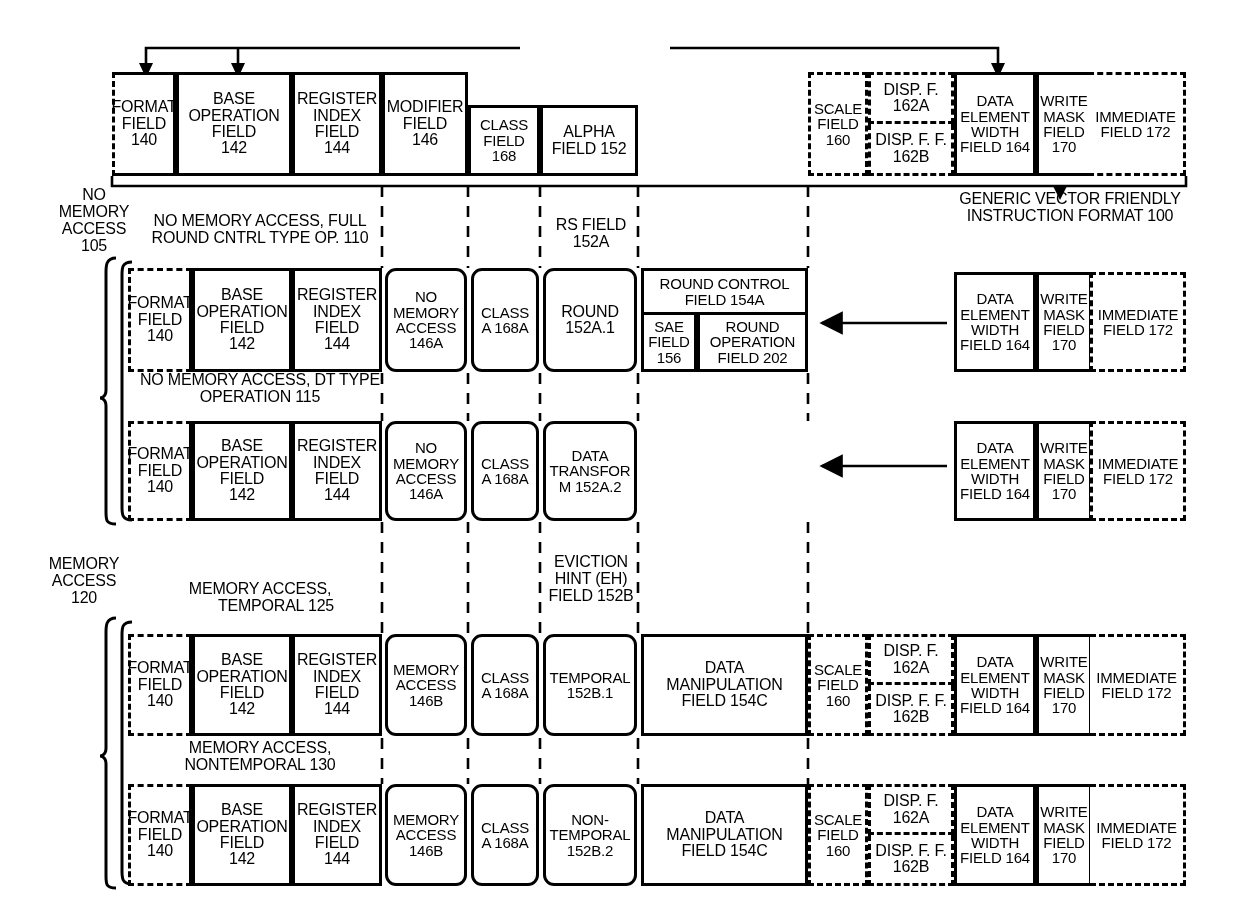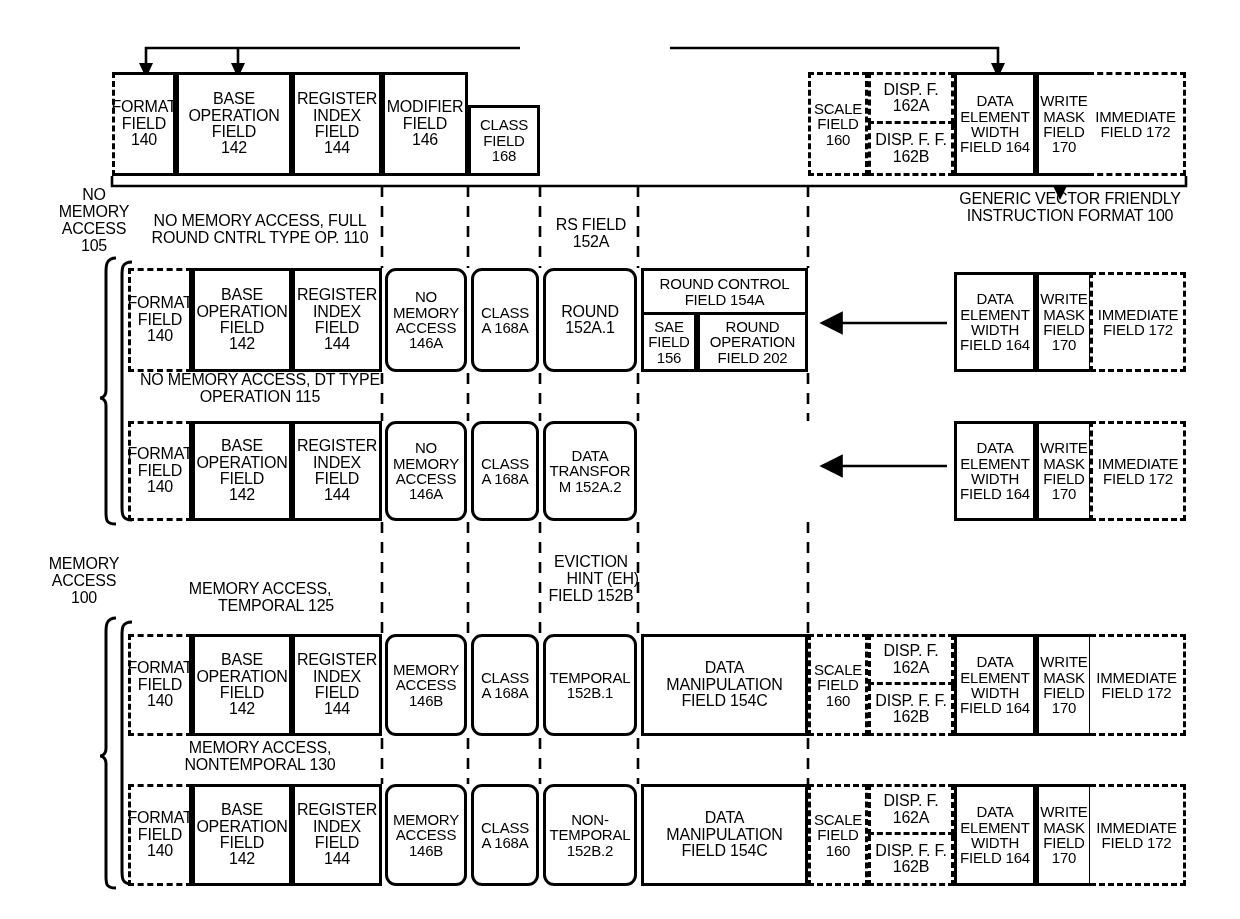--- a/index.html
+++ b/index.html
@@ -130,20 +130,26 @@
     </span>
   </div>
 
   <div class="cell" style="left:468px;top:105px;width:72px;height:71px;font-size:15px;">
     <span>
       <i style="font-style:normal">CLASS</i><br>
       <i style="font-style:normal">FIELD</i><br>
       <i style="font-style:normal">168</i>
     </span>
   </div>
+  <div class="cell" style="left:540px;top:105px;width:98px;height:71px;">
+    <span>
+      <i style="font-style:normal">ALPHA</i><br>
+      <i style="font-style:normal">FIELD 152</i>
+    </span>
+  </div>
 
   <div class="cell dash" style="left:808px;top:72px;width:60px;height:104px;font-size:15px;">
     <span>
       <i style="font-style:normal">SCALE</i><br>
       <i style="font-style:normal">FIELD</i><br>
       <i style="font-style:normal">160</i>
     </span>
   </div>
 
   <div class="cell dash" style="left:868px;top:72px;width:86px;height:52px;border-bottom-width:3px;">
@@ -351,27 +357,27 @@
   </div>
   <div class="cell dash" style="left:1090px;top:421px;width:96px;height:100px;font-size:15px;">
     <span>
       <i style="font-style:normal">IMMEDIATE</i><br>
       <i style="font-style:normal">FIELD 172</i>
     </span>
   </div>
 
   <div class="lbl" style="left:34px;top:555px;width:100px;">MEMORY</div>
   <div class="lbl" style="left:34px;top:572px;width:100px;">ACCESS</div>
-  <div class="lbl" style="left:34px;top:589px;width:100px;">100</div>
+  <div class="lbl" style="left:34px;top:589px;width:100px;">120</div>
 
   <div class="lbl" style="left:138px;top:580px;width:244px;">MEMORY ACCESS,</div>
   <div class="lbl" style="left:154px;top:597px;width:244px;">TEMPORAL 125</div>
 
   <div class="lbl" style="left:543px;top:553px;width:96px;">EVICTION</div>
-  <div class="lbl" style="left:543px;top:570px;width:96px;text-align:right;">HINT (EH)</div>
+  <div class="lbl" style="left:543px;top:570px;width:96px;">HINT (EH)</div>
   <div class="lbl" style="left:543px;top:587px;width:96px;">FIELD 152B</div>
 
   <div class="cell" style="left:128px;top:634px;width:64px;height:102px;border-left-style:dashed;border-top-style:dashed;border-bottom-style:dashed;">
     <span>
       <i style="font-style:normal">FORMAT</i><br>
       <i style="font-style:normal">FIELD</i><br>
       <i style="font-style:normal">140</i>
     </span>
   </div>
   <div class="cell" style="left:192px;top:634px;width:100px;height:102px;">

